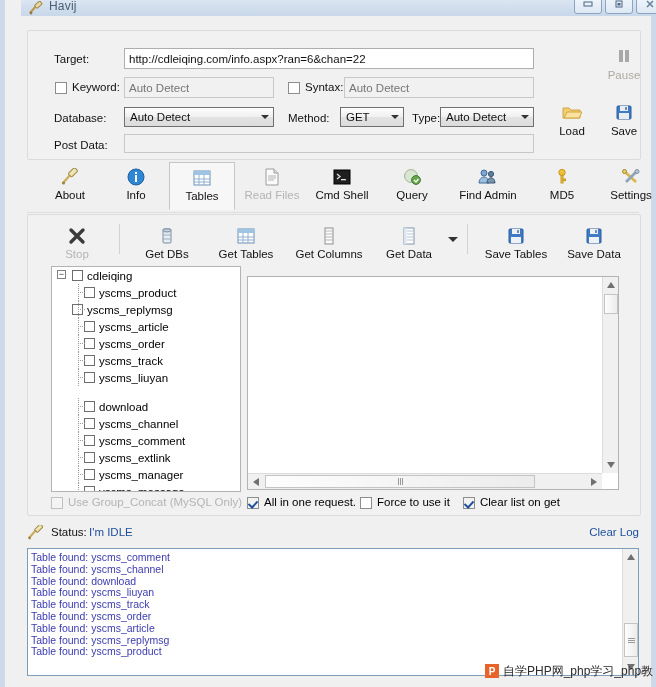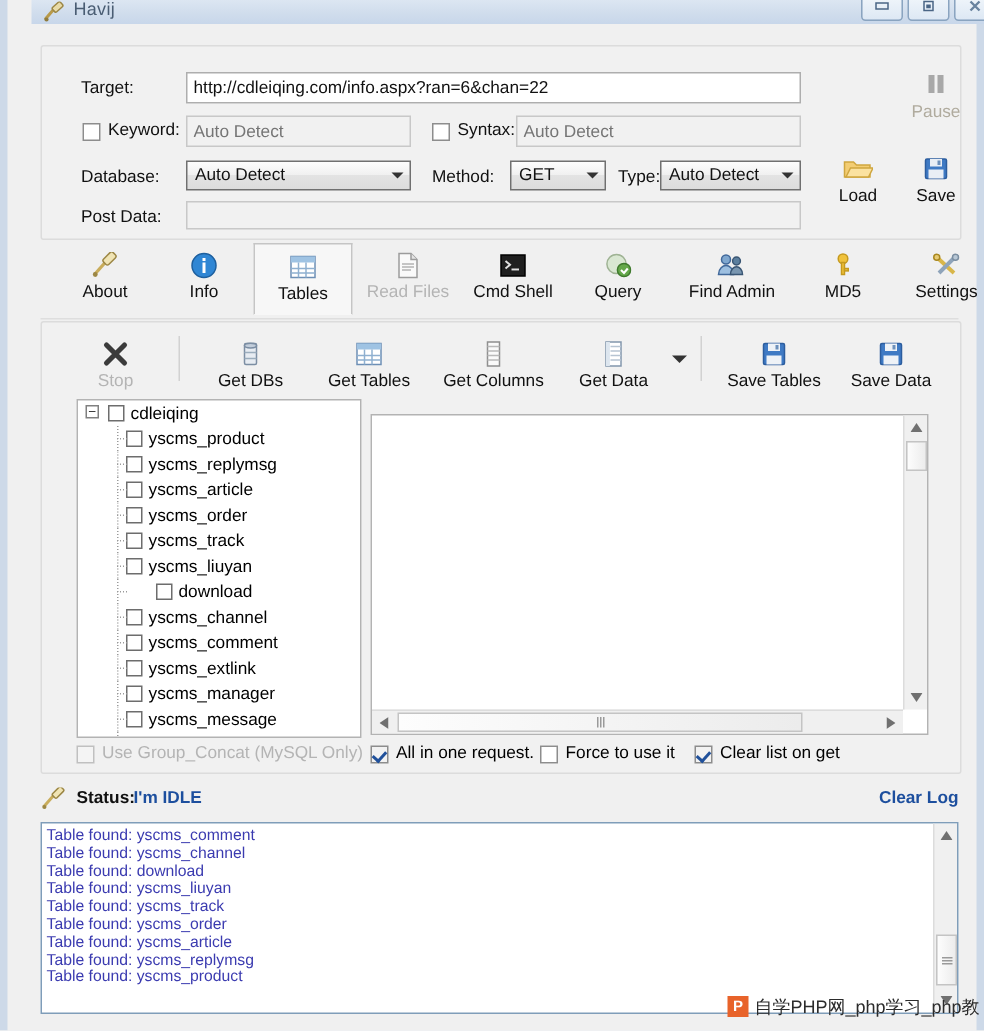--- a/index.html
+++ b/index.html
@@ -150,21 +150,21 @@
   }
   .grip{display:flex;gap:1px;align-items:center;justify-content:center;height:100%;}
   .grip i{display:block;width:1px;height:7px;background:#9a9a9a;}
   .gripv{display:flex;flex-direction:column;gap:1px;align-items:center;justify-content:center;height:100%;}
   .gripv i{display:block;height:1px;width:7px;background:#9a9a9a;}
   
   .optrow{position:absolute;top:497px;font-size:11.5px;}
   .optrow .cap{position:absolute;left:17px;top:-1px;white-space:nowrap;}
   .optrow.dis .cap{color:#b4b4b4;}
   
-  .statusbar{position:absolute;left:22px;top:521px;width:612px;height:26px;font-weight:bold;}
+  .statusbar{position:absolute;left:22px;top:521px;width:612px;height:26px;}
   .status-ico{position:absolute;left:0;top:4px;}
   .status-lbl{position:absolute;left:24px;top:5px;font-size:11.5px;color:#111;}
   .status-val{position:absolute;left:62px;top:5px;font-size:11.5px;color:#1d4f9e;}
   .clearlog{position:absolute;right:0;top:5px;font-size:11.5px;color:#1d4f9e;cursor:pointer;}
   
   #logbox{
     position:absolute;left:22px;top:548px;width:612px;height:128px;
     background:#fff;border:1px solid #7f9db9;box-sizing:border-box;overflow:hidden;
   }
   .logtext{
@@ -459,21 +459,21 @@
       <span class="expander">−</span>
       <span class="tck"></span>
       <span class="tlabel">cdleiqing</span>
     </div>
     <div id="treeItems">
         <div class="trow" style="padding-left: 32px;">
           <span class="dotline"></span>
           <span class="tck"></span>
           <span class="tlabel">yscms_product</span>
         </div>
-        <div class="trow" style="padding-left: 32px;">
+        <div class="trow" style="padding-left: 20px;">
           <span class="dotline"></span>
           <span class="tck"></span>
           <span class="tlabel">yscms_replymsg</span>
         </div>
         <div class="trow" style="padding-left: 32px;">
           <span class="dotline"></span>
           <span class="tck"></span>
           <span class="tlabel">yscms_article</span>
         </div>
         <div class="trow" style="padding-left: 32px;">
@@ -484,21 +484,21 @@
         <div class="trow" style="padding-left: 32px;">
           <span class="dotline"></span>
           <span class="tck"></span>
           <span class="tlabel">yscms_track</span>
         </div>
         <div class="trow" style="padding-left: 32px;">
           <span class="dotline"></span>
           <span class="tck"></span>
           <span class="tlabel">yscms_liuyan</span>
         </div>
-        <div class="trow" style="padding-left: 52px;">
+        <div class="trow" style="padding-left: 32px; margin-top: 12px;">
           <span class="dotline"></span>
           <span class="tck"></span>
           <span class="tlabel">download</span>
         </div>
         <div class="trow" style="padding-left: 32px;">
           <span class="dotline"></span>
           <span class="tck"></span>
           <span class="tlabel">yscms_channel</span>
         </div>
         <div class="trow" style="padding-left: 32px;">

